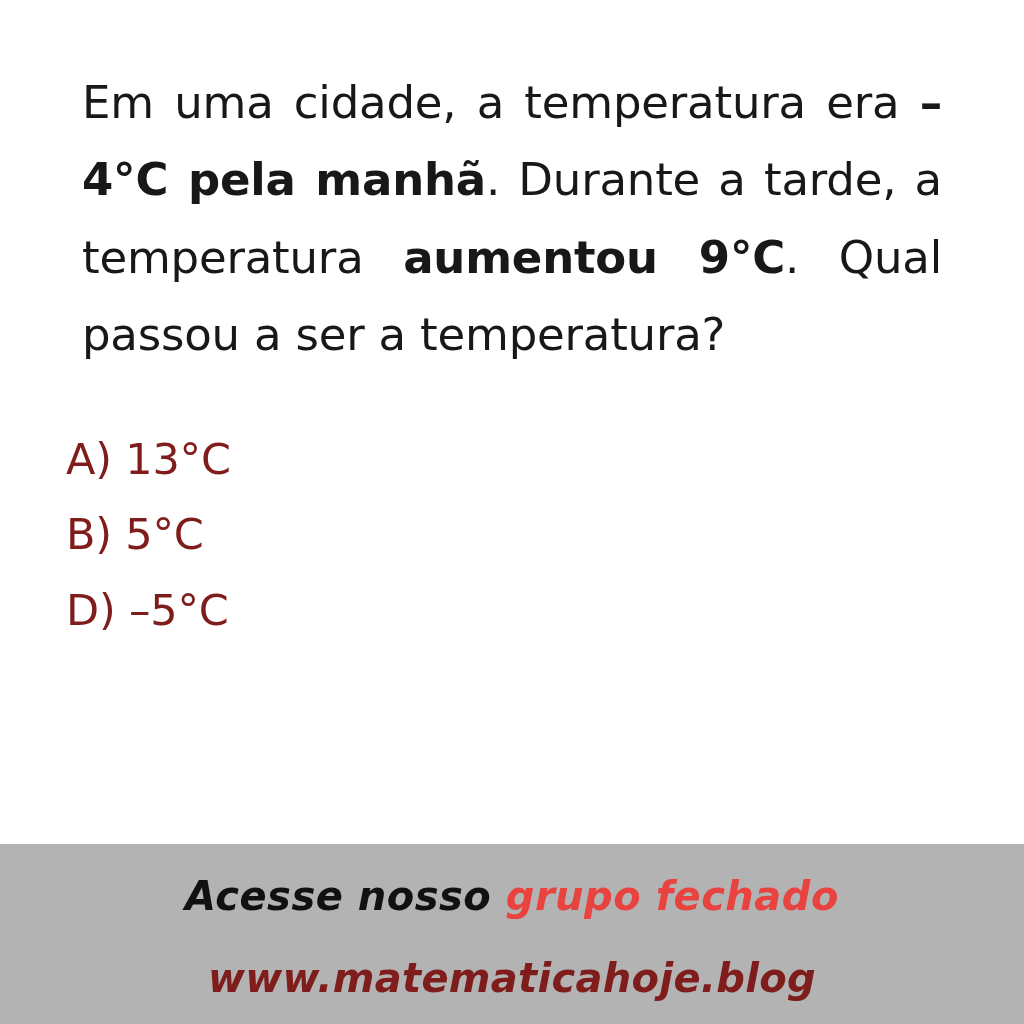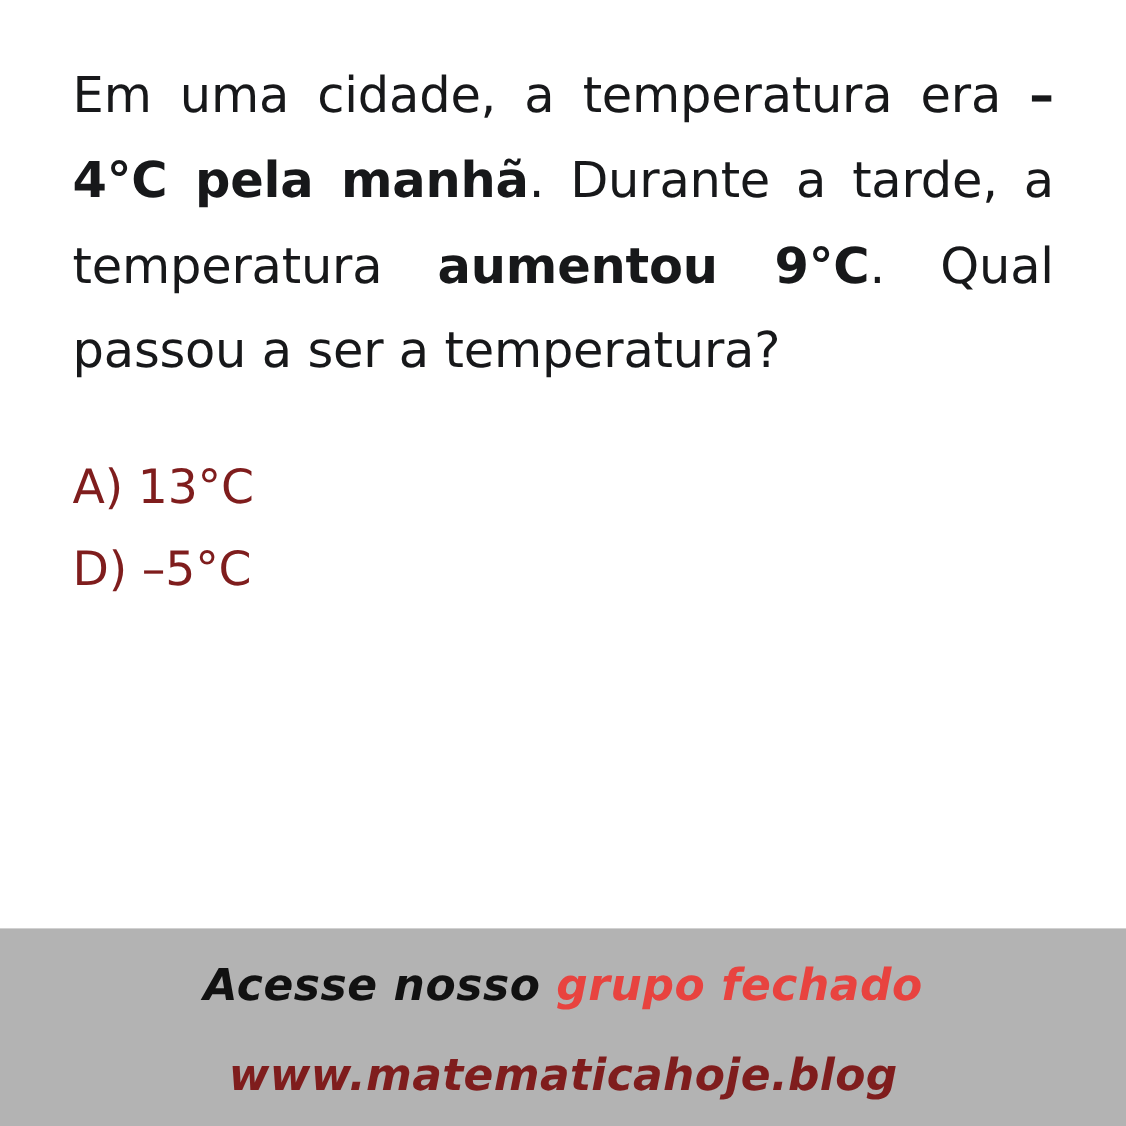--- a/index.html
+++ b/index.html
@@ -26,21 +26,21 @@
     padding: 48px 66px 0 66px;
     box-sizing: border-box;
   }
   .question {
     font-size: 45px;
     line-height: 1.72;
     color: #17181a;
     text-align: justify;
     text-justify: inter-word;
     letter-spacing: -0.2px;
-    margin: 0;
+    margin: 16px;
   }
   .question .b {
     font-weight: bold;
   }
   .options {
     margin-top: 48px;
   }
   .option {
     font-size: 43px;
     line-height: 1.76;
@@ -87,20 +87,21 @@
 <body>
 
 <div class="page">
 
   <div class="content">
 
     <p class="question"><span>Em uma cidade, a temperatura era </span><span class="b">–4°C pela manhã</span><span>. Durante a tarde, a temperatura </span><span class="b">aumentou 9°C</span><span>. Qual passou a ser a temperatura?</span></p>
 
     <div class="options">
       <div class="option">A) 13°C</div>
+      <div class="option">B) 5°C</div>
       <div class="option">D) –5°C</div>
     </div>
 
   </div>
 
   <div class="footer">
     <div class="footer-line1"><span>Acesse nosso </span><span class="accent">grupo fechado</span></div>
     <div class="footer-line2">www.matematicahoje.blog</div>
   </div>
 

